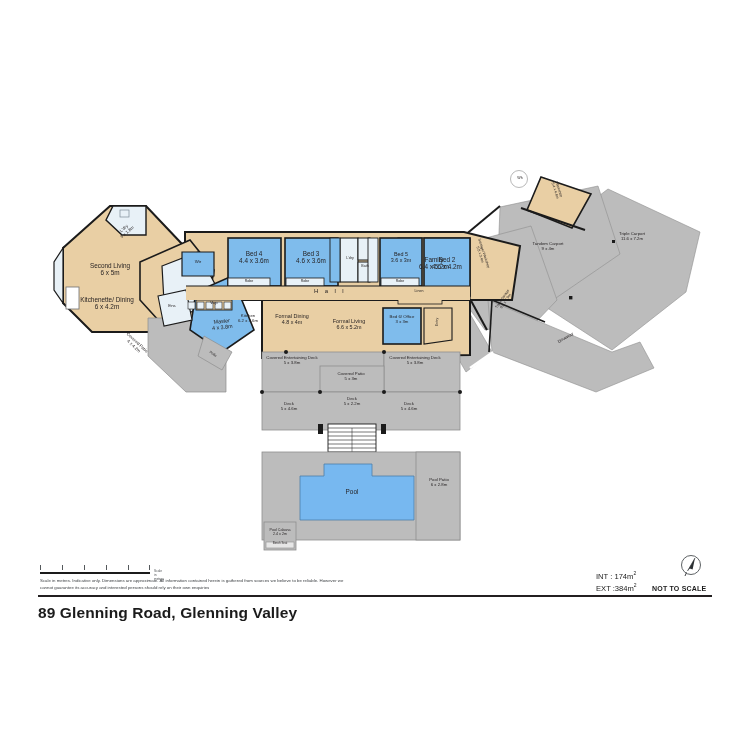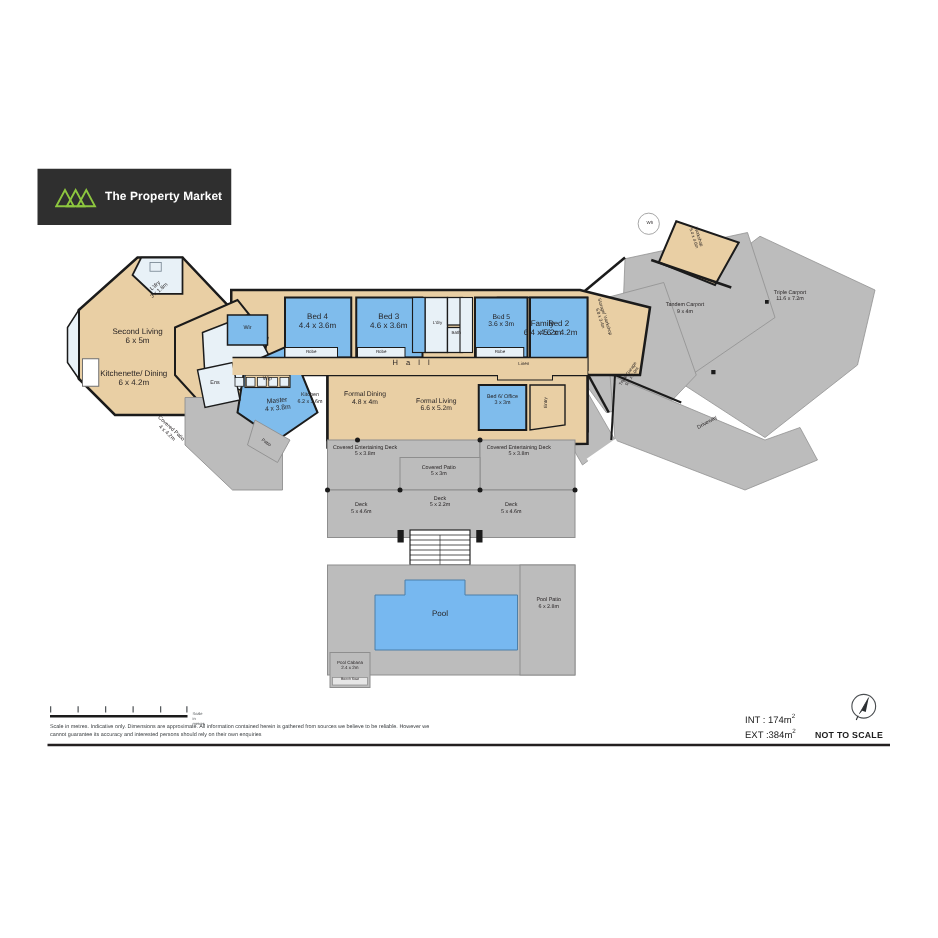--- a/index.html
+++ b/index.html
@@ -38,30 +38,20 @@
   #areas{position:absolute;left:596px;top:570px;font-size:7.6px;line-height:1.55;color:#1b1b1b;}
   #areas sup{font-size:5px;vertical-align:super;}
   #nts{position:absolute;left:652px;top:585px;font-size:7px;font-weight:bold;letter-spacing:.2px;color:#1b1b1b;}
   #compass{position:absolute;left:676px;top:552px;width:30px;height:30px;}
 </style>
 </head>
 <body>
 
 <div id="sheet">
 
-  <div id="logo-box">
-    <svg id="logo-mark" viewBox="0 0 34 18">
-      <g fill="none" stroke="#8dc63f" stroke-width="1.5">
-        <path d="M1 16 L8 3 L15 16 Z"></path>
-        <path d="M9.5 16 L16.5 3 L23.5 16 Z"></path>
-        <path d="M18 16 L25 3 L32 16 Z"></path>
-      </g>
-    </svg>
-    <span id="logo-text">The Property Market</span>
-  </div>
 
   <div id="plan">
   <svg width="750" height="750" viewBox="0 0 750 750">
     <defs>
       <g id="stair-lines"></g>
     </defs>
 
     <g>
       <polygon points="608,189 700,232 686,292 612,350 535,300 541,240" fill="#bcbcbc" stroke="#8e8e8e" stroke-width="0.6"></polygon>
       <polygon points="500,207 598,186 620,254 553,300 497,285" fill="#bcbcbc" stroke="#8e8e8e" stroke-width="0.6"></polygon>
@@ -400,20 +390,21 @@
         <i style="left:109px"></i>
     </div>
     <div id="scale-line"></div>
     <div id="scale-unit">Scale in metres</div>
   </div>
 
   <div id="disclaimer">Scale in metres. Indicative only. Dimensions are approximate. All information contained herein is gathered from sources we believe to be reliable. However we cannot guarantee its accuracy and interested persons should rely on their own enquiries</div>
 
   <div id="rule"></div>
 
+  <div id="address">89 Glenning Road, Glenning Valley</div>
 
   <div id="areas">
     <div><span>INT : 174m</span><sup>2</sup></div>
     <div><span>EXT :384m</span><sup>2</sup></div>
   </div>
 
   <div id="nts">NOT TO SCALE</div>
 
   <svg id="compass" viewBox="0 0 30 30">
     <circle cx="15" cy="13" r="9.5" fill="none" stroke="#4b4f52" stroke-width="0.9"></circle>

